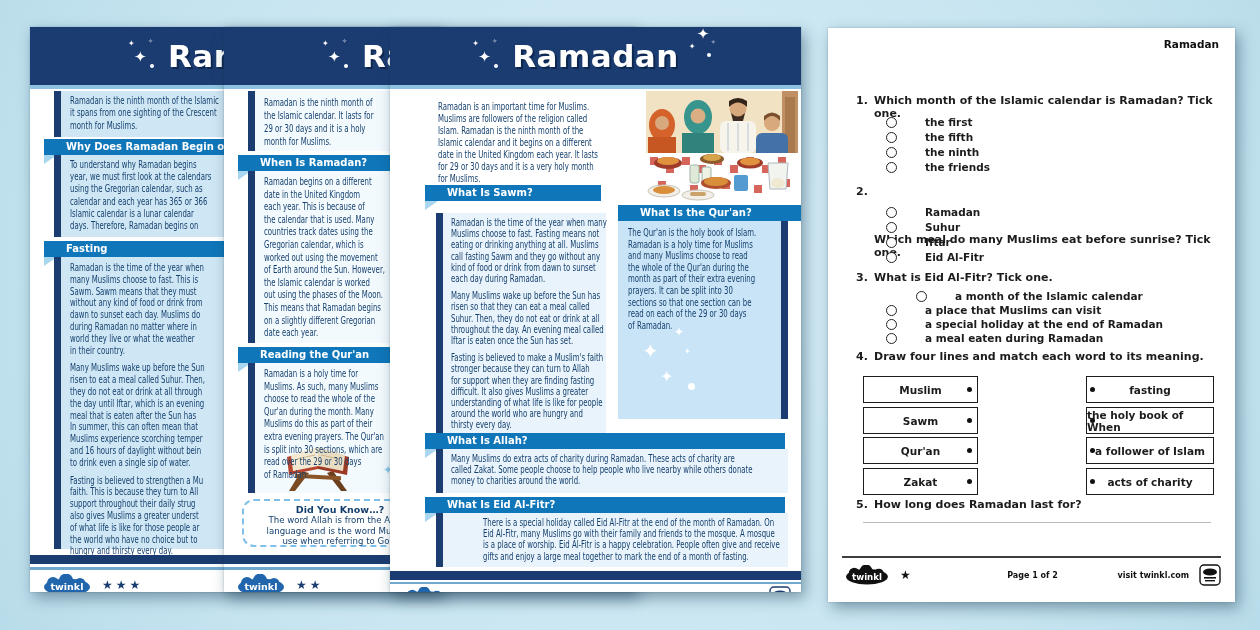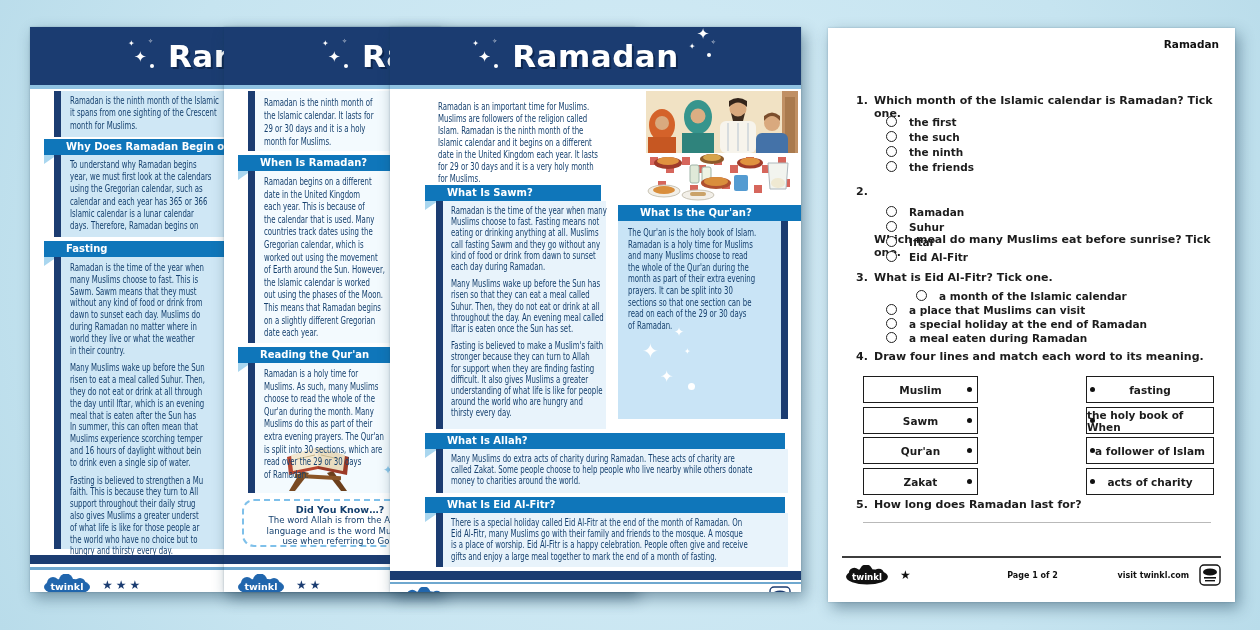--- a/index.html
+++ b/index.html
@@ -30,21 +30,21 @@
   .panel{position:absolute;border-left:7px solid #1b3c71;box-sizing:border-box;}
   .txt{color:#15406e;font-size:9.7px;line-height:11.2px;white-space:pre-line;
     transform:scaleX(.72);transform-origin:0 0;width:300px;}
   .lines{white-space:pre-line;}
   .footer-navy{position:absolute;left:0;right:0;height:9px;background:#1b3c71;}
   .footer-line{position:absolute;left:0;right:0;height:3px;background:#6fa8cf;}
   .stars{color:#1b3c71;font-size:12px;letter-spacing:3px;}
   
   .q-num{position:absolute;left:28px;font-size:11px;color:#1c1c1c;font-weight:bold;}
   .q-text{position:absolute;left:46px;font-size:11px;color:#1c1c1c;font-weight:bold;}
-  .opt{position:absolute;left:58px;display:flex;align-items:flex-start;gap:12px;}
+  .opt{position:absolute;left:58px;display:flex;align-items:center;gap:28px;}
   .opt .circ{width:9px;height:9px;border:1.4px solid #222;border-radius:50%;background:#fff;}
   .opt .lab{font-size:10.5px;color:#1c1c1c;font-weight:bold;}
   .mbox{position:absolute;height:25px;border:1.6px solid #1c1c1c;background:#fff;
     display:flex;align-items:center;justify-content:center;font-size:10.5px;font-weight:bold;color:#1c1c1c;}
   .mdot{position:absolute;width:5px;height:5px;border-radius:50%;background:#111;}
   .ansline{position:absolute;border-top:1.4px solid #b9b9b9;}
   .q-footer-rule{position:absolute;height:2px;background:#3d3d3d;}
   .q-small{font-size:8px;color:#111;font-weight:bold;}
 </style>
 </head>
@@ -276,21 +276,21 @@
     <ellipse cx="70" cy="92" rx="15" ry="6" fill="#b0502f"></ellipse>
       <ellipse cx="70" cy="90.5" rx="12" ry="4.5" fill="#d98e3c"></ellipse>
     <rect x="88" y="84" width="14" height="16" rx="2" fill="#549bd1"></rect>
     <ellipse cx="18" cy="100" rx="16" ry="6" fill="#f2efe8" stroke="#c9c4b6"></ellipse>
     <ellipse cx="18" cy="99" rx="11" ry="4" fill="#d98e3c"></ellipse>
     <ellipse cx="52" cy="104" rx="16" ry="5" fill="#f2efe8" stroke="#c9c4b6"></ellipse>
     <rect x="44" y="101" width="16" height="4" rx="2" fill="#caa36a"></rect>
   </svg>
 
   <div class="bar" style="left:35px;top:158px;width:176px;">What Is Sawm?</div>
-  <div class="panel" style="left:46px;top:174px;width:170px;height:228px;background:#e8f3fb;">
+  <div class="panel" style="left:46px;top:186px;width:170px;height:228px;background:#e8f3fb;">
     <div class="txt" style="margin:4px 0 0 8px;">Ramadan is the time of the year when many
 Muslims choose to fast. Fasting means not
 eating or drinking anything at all. Muslims
 call fasting Sawm and they go without any
 kind of food or drink from dawn to sunset
 each day during Ramadan.</div>
     <div class="txt" style="margin:6px 0 0 8px;">Many Muslims wake up before the Sun has
 risen so that they can eat a meal called
 Suhur. Then, they do not eat or drink at all
 throughout the day. An evening meal called
@@ -323,21 +323,21 @@
   </div>
 
   <div class="bar" style="left:35px;top:406px;width:360px;">What Is Allah?</div>
   <div class="panel" style="left:46px;top:422px;width:352px;height:44px;background:#e8f3fb;">
     <div class="txt" style="margin:4px 0 0 8px;width:480px;">Many Muslims do extra acts of charity during Ramadan. These acts of charity are
 called Zakat. Some people choose to help people who live nearby while others donate
 money to charities around the world.</div>
   </div>
 
   <div class="bar" style="left:35px;top:470px;width:360px;">What Is Eid Al-Fitr?</div>
-  <div class="panel" style="left:46px;top:486px;width:352px;height:54px;background:#e8f3fb;">
+  <div class="panel" style="left:46px;top:486px;width:352px;height:54px;background:#e8f3fb;padding-left:32px;">
     <div class="txt" style="margin:4px 0 0 8px;width:480px;">There is a special holiday called Eid Al-Fitr at the end of the month of Ramadan. On
 Eid Al-Fitr, many Muslims go with their family and friends to the mosque. A mosque
 is a place of worship. Eid Al-Fitr is a happy celebration. People often give and receive
 gifts and enjoy a large meal together to mark the end of a month of fasting.</div>
   </div>
 
   <div class="footer-navy" style="top:544px;"></div>
 
   <div style="position:absolute;left:0;right:0;top:555px;height:2px;background:#6fa8cf;"></div>
   <div style="position:absolute;left:12px;top:559px;right:10px;display:flex;align-items:center;gap:10px;">
@@ -364,21 +364,21 @@
   <div style="position:absolute;right:16px;top:10px;font-size:10.5px;font-weight:bold;color:#111;">Ramadan</div>
 
   <span class="q-num" style="top:66px;">1.</span>
   <span class="q-text" style="top:66px;">Which month of the Islamic calendar is Ramadan? Tick one.</span>
   <div class="opt" style="top:88px;">
       <span class="circ"></span>
       <span class="lab">the first</span>
     </div>
   <div class="opt" style="top:103px;">
       <span class="circ"></span>
-      <span class="lab">the such</span>
+      <span class="lab">the fifth</span>
     </div>
   <div class="opt" style="top:118px;">
       <span class="circ"></span>
       <span class="lab">the ninth</span>
     </div>
   <div class="opt" style="top:133px;">
       <span class="circ"></span>
       <span class="lab">the friends</span>
     </div>
 

